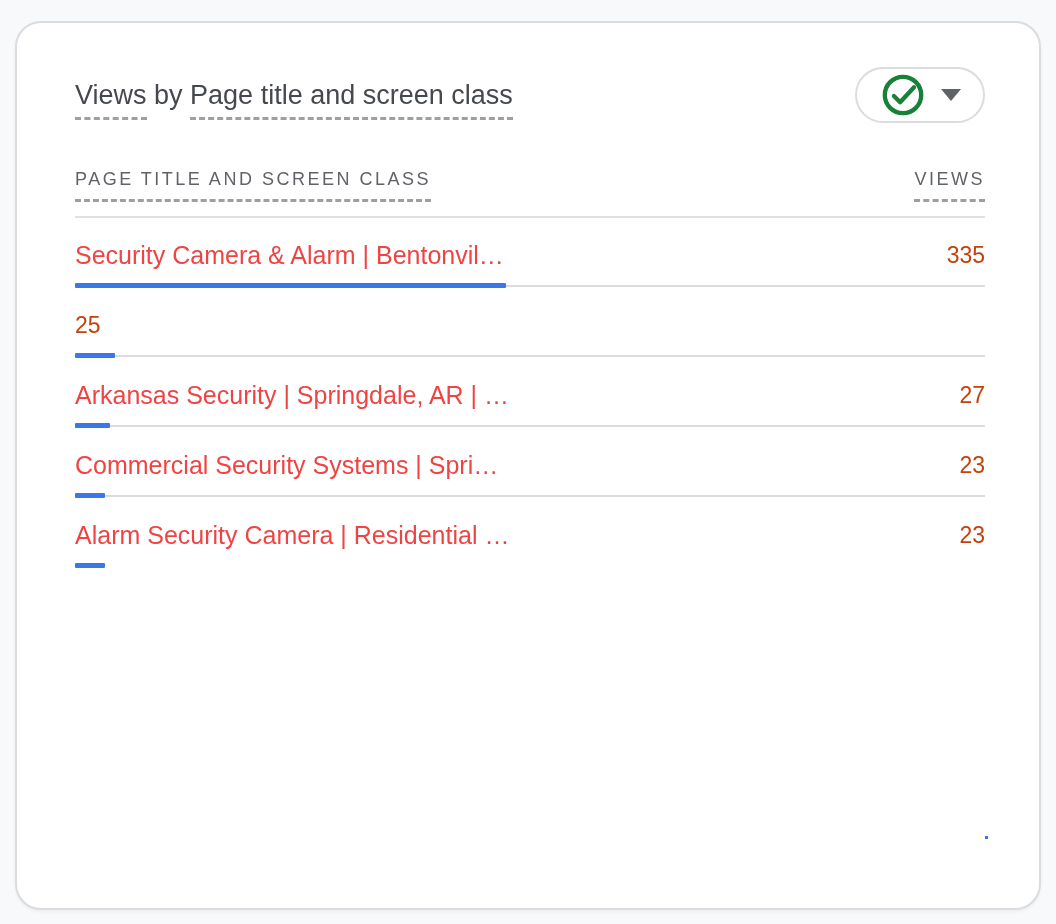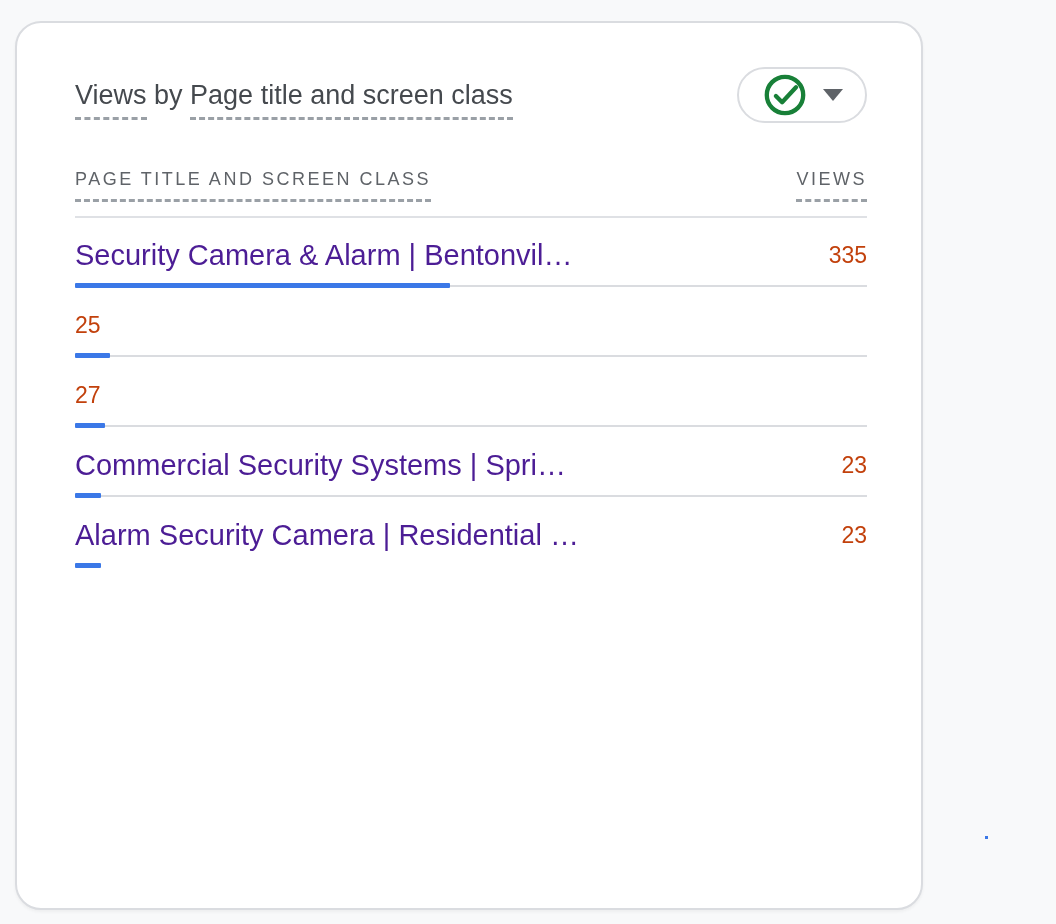--- a/index.html
+++ b/index.html
@@ -6,21 +6,21 @@
   html, body {
     width: 1056px; height: 924px;
     background: #f8f9fa;
     font-family: "Liberation Sans", "DejaVu Sans", sans-serif;
     position: relative;
     overflow: hidden;
   }
   .card {
     position: absolute;
     left: 15px; top: 21px;
-    width: 908px; height: 889px;
+    width: 1026px; height: 889px;
     background: #ffffff;
     border: 2px solid #dadce0;
     border-radius: 26px;
     box-shadow: 0 2px 3px rgba(60,64,67,0.06);
   }
   .card-content { padding: 44px 54px 0 58px; }
 
   
   .title-row {
     display: flex;
@@ -81,23 +81,23 @@
   
   .row {
     position: relative;
     height: 70px;
     display: flex;
     justify-content: space-between;
     align-items: center;
     padding-top: 4px;
   }
   .row-label {
-    font-size: 29px;
+    font-size: 25px;
     font-weight: 500;
-    color: #4c1d95;
+    color: #ef4444;
   }
   .row-value {
     font-size: 23px;
     font-weight: 400;
     color: #c2410c;
   }
   .row-track {
     position: absolute;
     left: 0; right: 0; bottom: 1px;
     height: 2px;
@@ -147,20 +147,21 @@
     <span class="row-value">335</span>
     <span class="row-track"></span>
     <span class="row-bar" style="width: 47.4%; background: rgb(59, 120, 231);"></span>
   </div>
         <div class="row">
     <span class="row-value">25</span>
     <span class="row-track"></span>
     <span class="row-bar" style="width: 4.38627%; background: rgb(59, 120, 231);"></span>
   </div>
         <div class="row">
+    <span class="row-label">Arkansas Security | Springdale, AR | …</span>
     <span class="row-value">27</span>
     <span class="row-track"></span>
     <span class="row-bar" style="width: 3.8203%; background: rgb(59, 120, 231);"></span>
   </div>
         <div class="row">
     <span class="row-label">Commercial Security Systems | Spri…</span>
     <span class="row-value">23</span>
     <span class="row-track"></span>
     <span class="row-bar" style="width: 3.25433%; background: rgb(59, 120, 231);"></span>
   </div>

